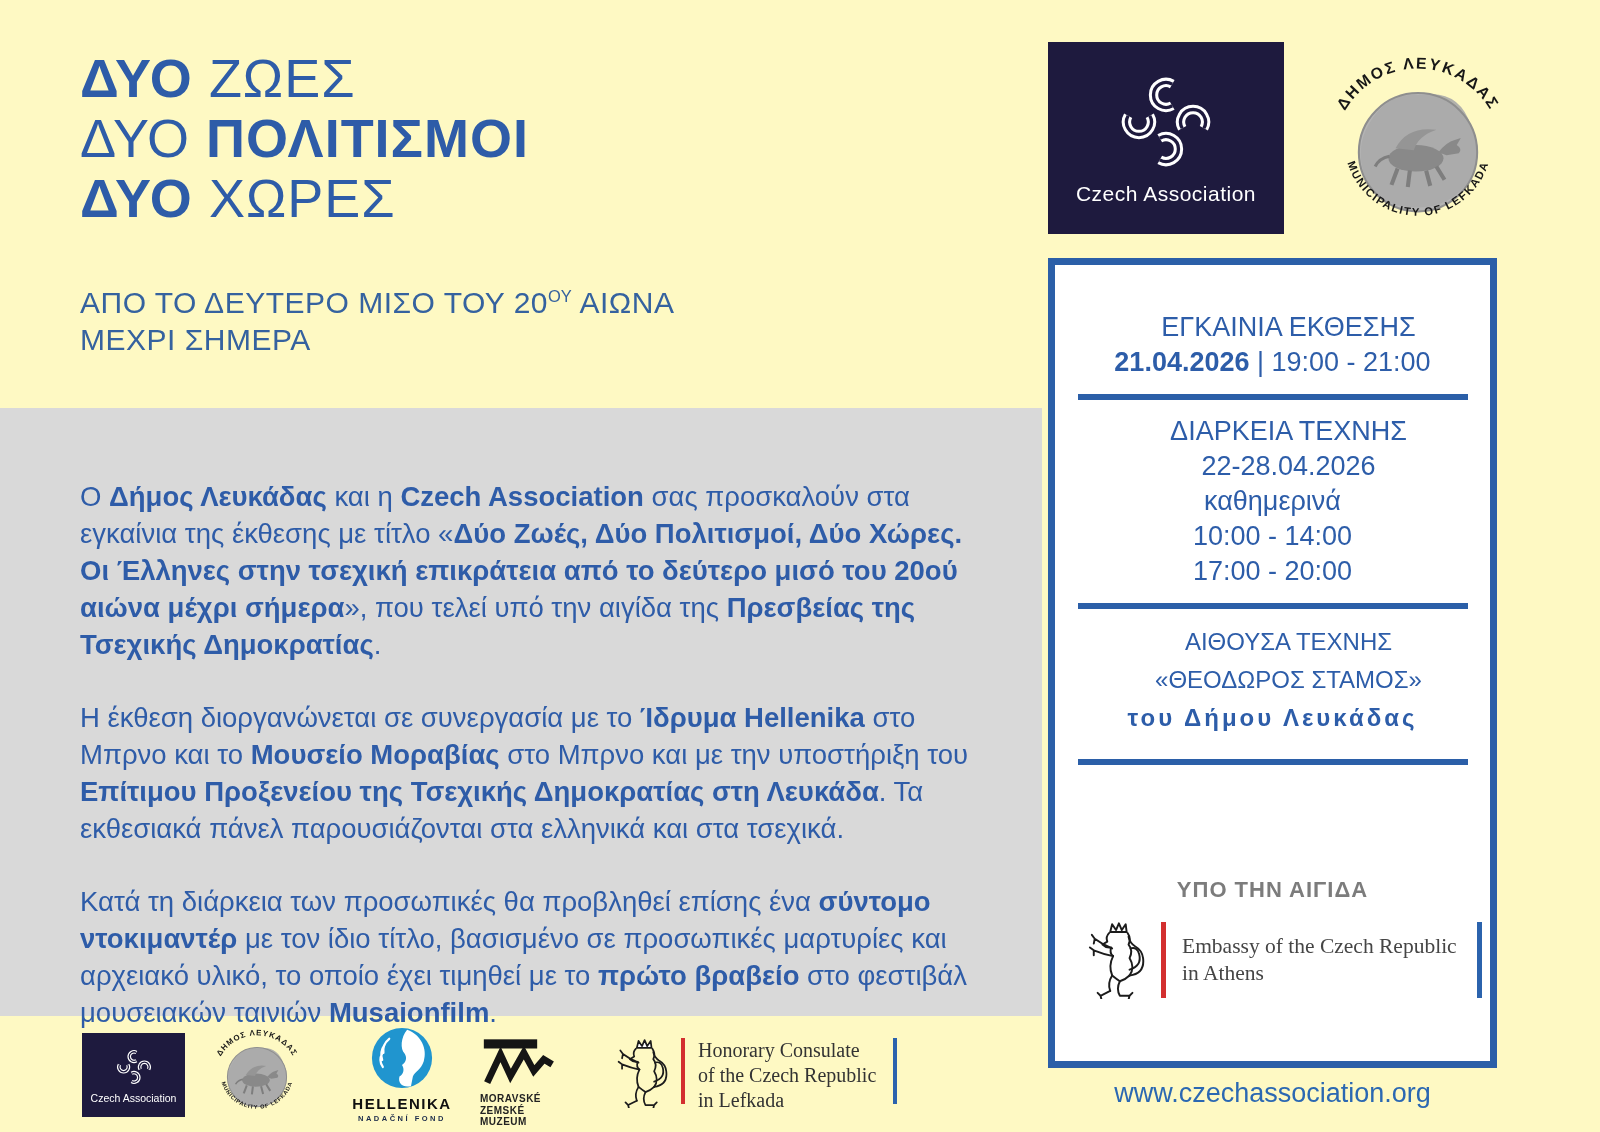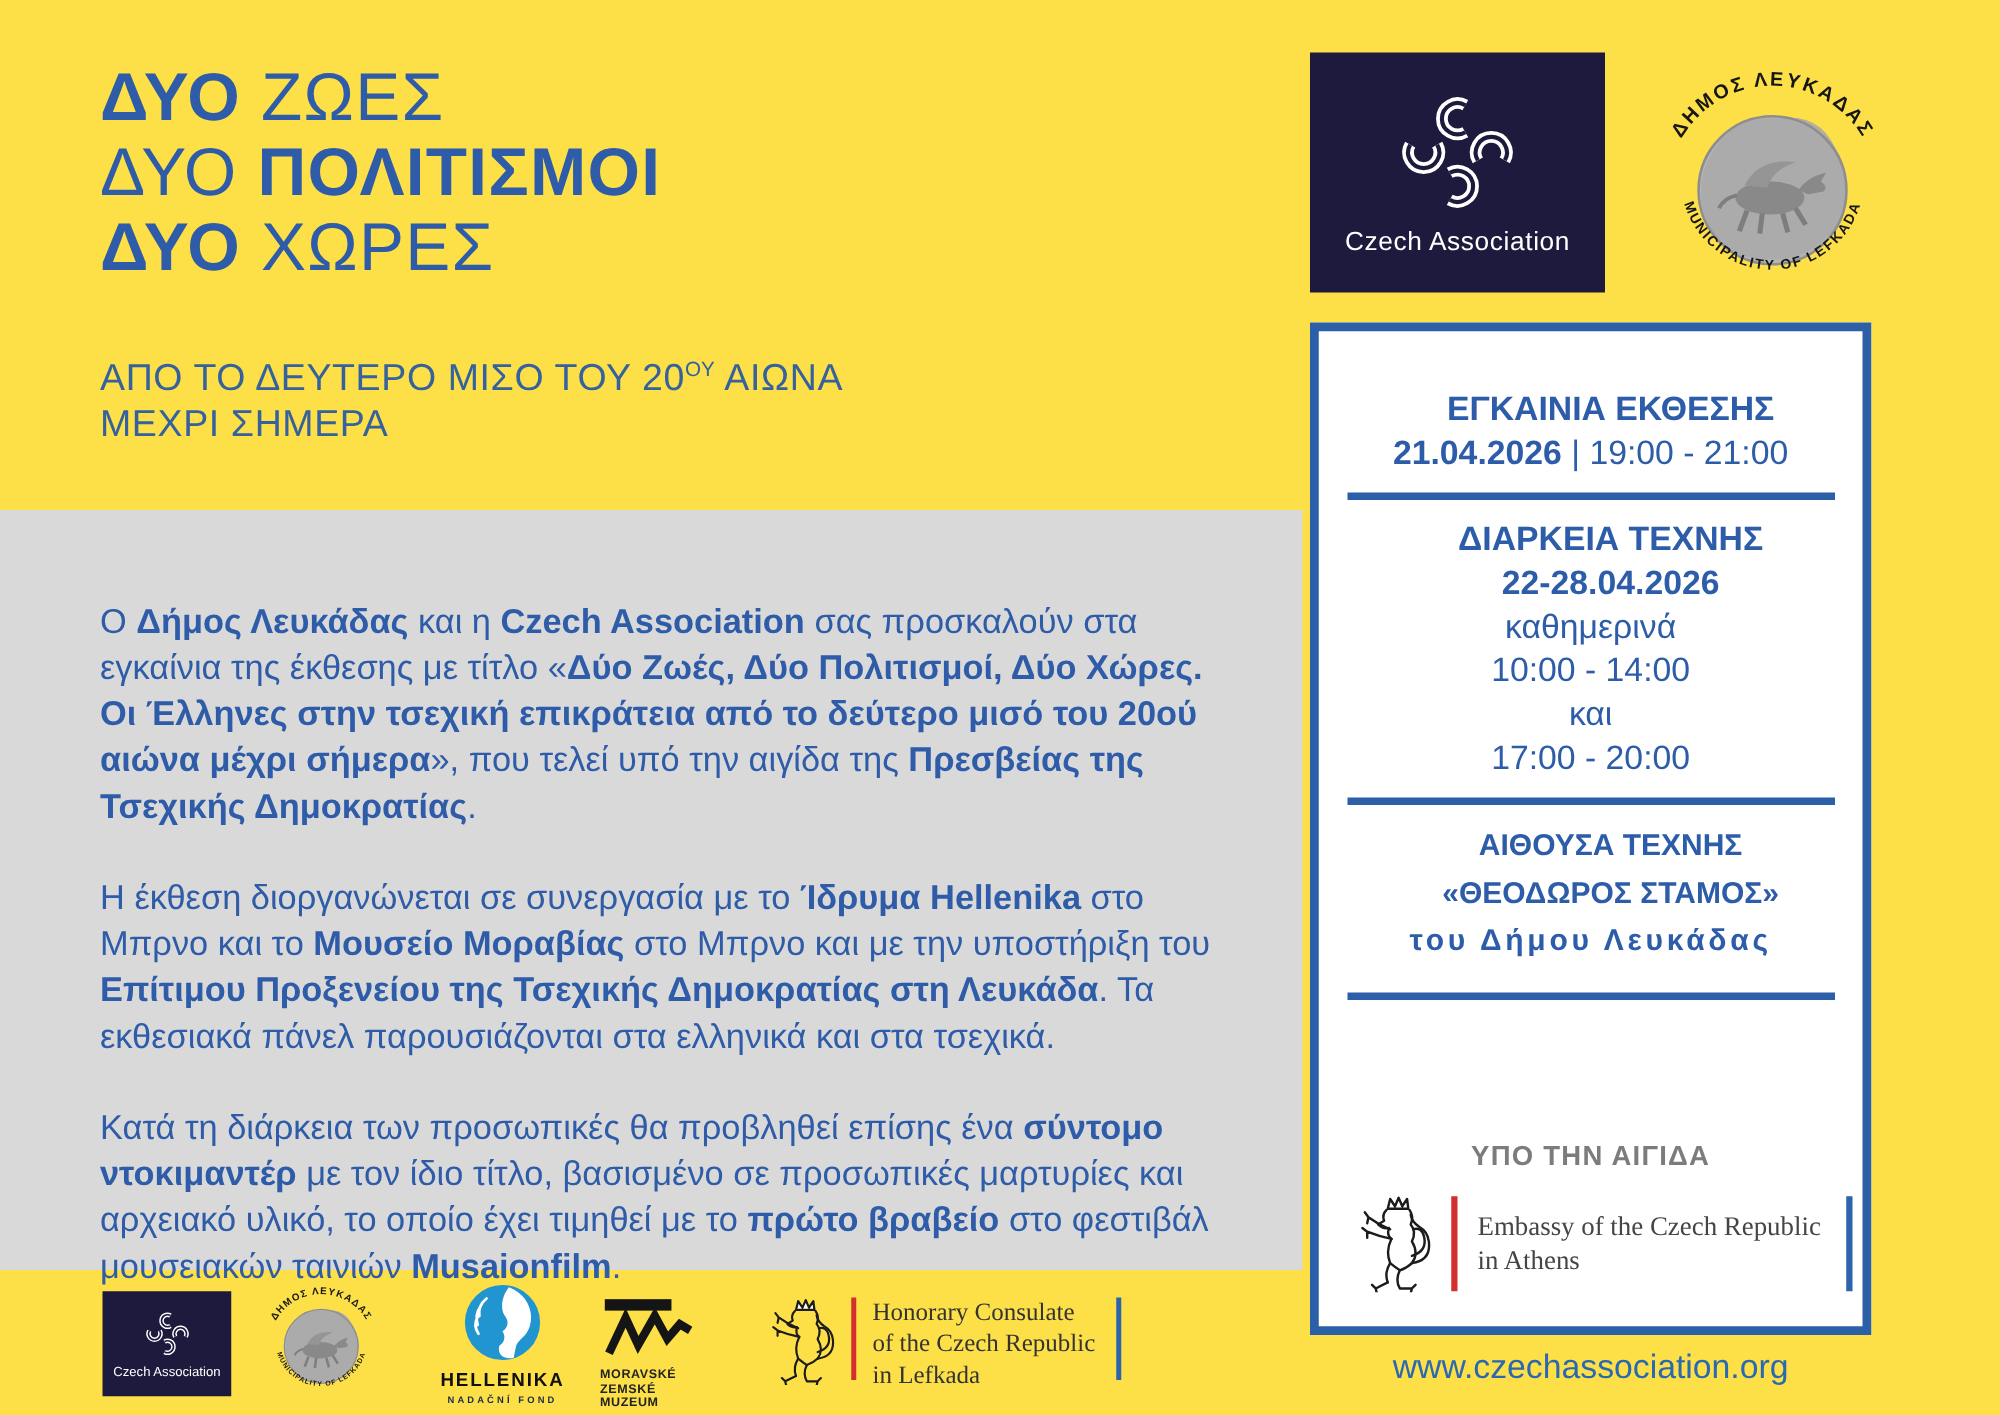--- a/index.html
+++ b/index.html
@@ -1,16 +1,16 @@
 <!DOCTYPE html>
 <html><head>
 <meta charset="utf-8">
 <style>
   html,body{margin:0;padding:0;background:#fff;}
-  .poster{position:relative;width:1600px;height:1132px;background:#fde047;overflow:hidden;
+  .poster{position:relative;width:1600px;height:1132px;background:#fef9c3;overflow:hidden;
           font-family:"Liberation Sans",sans-serif;}
   .b{font-weight:700;}
   sup{font-size:0.55em;}
 
   
   .gray-band{position:absolute;left:0;top:408px;width:1042px;height:608px;background:#d9d9d9;}
 
   
   .title-block{position:absolute;left:80px;top:48px;color:#2e5ca8;}
   .title-line{font-size:54px;line-height:60px;font-weight:400;letter-spacing:1px;white-space:nowrap;}
@@ -30,21 +30,21 @@
   .ca-box.small .ca-label{color:#fff;font-size:10.5px;margin-top:5px;}
   .coin{position:absolute;}
   .coin.big{left:1316px;top:38px;width:204px;height:204px;}
   .coin.small{left:206px;top:1020px;width:102px;height:102px;}
 
   
   .panel{position:absolute;left:1048px;top:258px;width:449px;height:810px;background:#fff;
          border:7px solid #2b5fa8;box-sizing:border-box;}
   .panel-inner{padding-top:45px;text-align:center;color:#2d5da9;}
   .p-line{font-size:27px;line-height:35px;}
-  .p-title{font-weight:700;padding-left:32px;}
+  .p-title{font-weight:400;padding-left:32px;}
   hr.div{border:none;height:6px;background:#2b5fa8;width:390px;margin:14px auto 14px auto;}
   hr.div.mt{margin-top:22px;}
   .venue .v-line{font-size:24px;line-height:38px;}
   .venue-sub{letter-spacing:3px;font-weight:700;}
   .aegis{margin-top:112px;color:#7c7c7c;font-weight:700;font-size:22px;letter-spacing:1px;}
   .embassy{display:flex;align-items:center;margin:18px 8px 0 32px;text-align:left;}
   .embassy .lion{width:58px;height:78px;flex:none;}
   .vbar{flex:none;}
   .embassy .vbar{width:5px;height:76px;}
   .vbar.red{background:#d32f2f;margin:0 16px;}
@@ -171,21 +171,20 @@
         <div class="p-line"><span class="b">21.04.2026</span><span> | 19:00 - 21:00</span></div>
       </div>
 
       <hr class="div">
 
       <div class="p-sec">
         <div class="p-line p-title">ΔΙΑΡΚΕΙΑ ΤΕΧΝΗΣ</div>
         <div class="p-line p-title">22-28.04.2026</div>
         <div class="p-line">καθημερινά</div>
         <div class="p-line">10:00 - 14:00</div>
-        <div class="p-line">και</div>
         <div class="p-line">17:00 - 20:00</div>
       </div>
 
       <hr class="div">
 
       <div class="p-sec venue">
         <div class="v-line p-title">ΑΙΘΟΥΣΑ ΤΕΧΝΗΣ</div>
         <div class="v-line p-title">«ΘΕΟΔΩΡΟΣ ΣΤΑΜΟΣ»</div>
         <div class="v-line venue-sub">του Δήμου Λευκάδας</div>
       </div>

